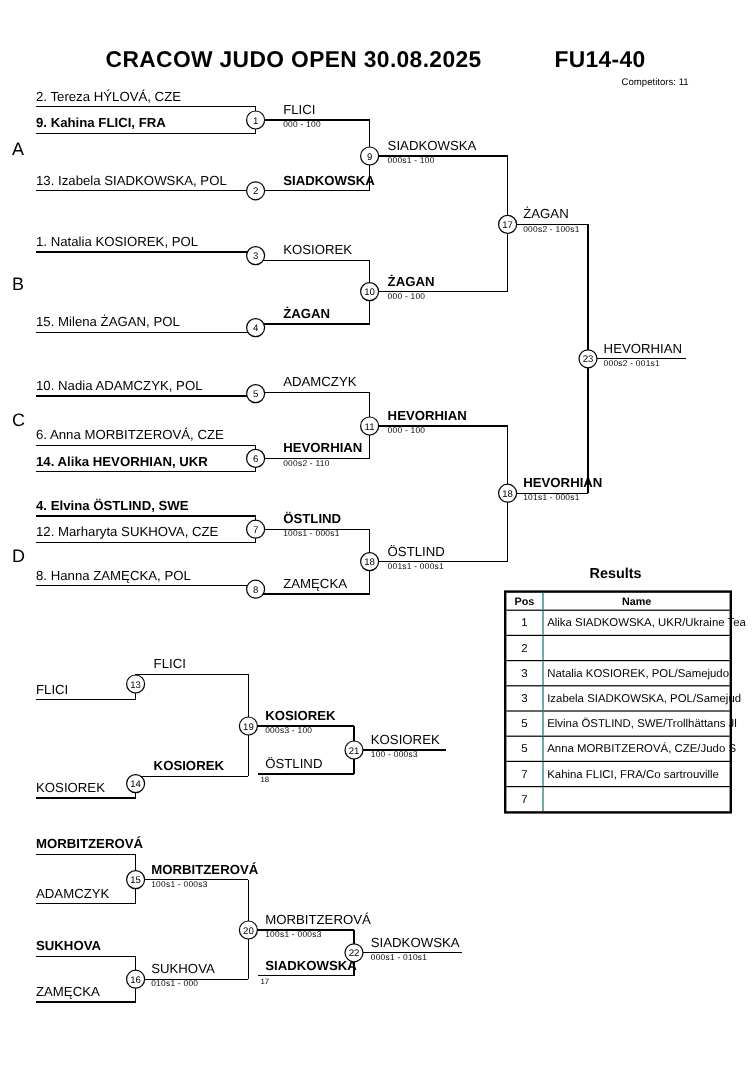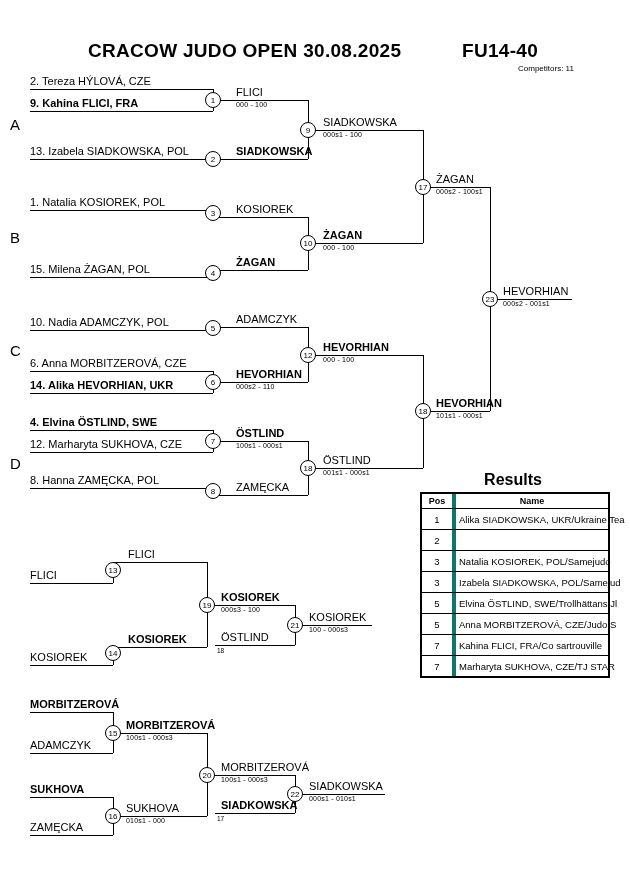--- a/index.html
+++ b/index.html
@@ -11,27 +11,27 @@
   .score{font-size:7px;letter-spacing:.2px;}
   .tiny{font-size:6.5px;}
   .sec{font-size:15px;}
   .title{font-size:19px;font-weight:bold;letter-spacing:.3px;}
   .comp{font-size:8px;}
   .mc{position:absolute;width:16px;height:16px;box-sizing:border-box;border:1px solid #000;
       border-radius:50%;background:#fff;font-size:8px;display:flex;align-items:center;
       justify-content:center;z-index:3;}
   #lines{position:absolute;left:0;top:0;z-index:1;}
   .rt-title{position:absolute;left:420px;top:471px;width:186px;text-align:center;
-            font-weight:bold;font-size:16px;z-index:2;}
+            font-weight:bold;font-size:12px;z-index:2;}
   .results{position:absolute;left:420px;top:492px;width:186px;border:2px solid #000;
            background:#fff;z-index:2;}
   .rt-hdr{display:flex;border-bottom:1px solid #000;font-weight:bold;font-size:9px;height:14px;}
   .rt-row{display:flex;border-bottom:1px solid #000;height:20px;font-size:9.5px;}
   .rt-row:last-child{border-bottom:0;}
-  .rt-pos{width:30px;flex:none;border-right:4px solid #0f766e;display:flex;align-items:center;justify-content:center;}
+  .rt-pos{width:30px;flex:none;border-right:1px solid #0f766e;display:flex;align-items:center;justify-content:center;}
   .rt-name{flex:1;display:flex;align-items:center;justify-content:center;}
   .rt-row .rt-name{justify-content:flex-start;padding-left:3px;white-space:nowrap;overflow:visible;}
 </style>
 </head>
 <body>
 
 <svg id="lines" width="630" height="891" viewBox="0 0 630 891">
   <path fill="none" stroke="#000" stroke-width="1" shape-rendering="crispEdges" d="
     M30 89H213 M30 111H213 M213 89V111 M213 100H308
     M30 159H213 M213 159H308
@@ -134,21 +134,21 @@
 <div class="mc" style="left:205px;top:92px">1</div>
 <div class="mc" style="left:205px;top:151px">2</div>
 <div class="mc" style="left:205px;top:205px">3</div>
 <div class="mc" style="left:205px;top:265px">4</div>
 <div class="mc" style="left:205px;top:320px">5</div>
 <div class="mc" style="left:205px;top:374px">6</div>
 <div class="mc" style="left:205px;top:433px">7</div>
 <div class="mc" style="left:205px;top:483px">8</div>
 <div class="mc" style="left:300px;top:122px">9</div>
 <div class="mc" style="left:300px;top:235px">10</div>
-<div class="mc" style="left:300px;top:347px">12</div>
+<div class="mc" style="left:300px;top:347px">11</div>
 <div class="mc" style="left:300px;top:460px">18</div>
 <div class="mc" style="left:105px;top:562px">13</div>
 <div class="mc" style="left:105px;top:645px">14</div>
 <div class="mc" style="left:105px;top:725px">15</div>
 <div class="mc" style="left:105px;top:808px">16</div>
 <div class="mc" style="left:415px;top:179px">17</div>
 <div class="mc" style="left:415px;top:403px">18</div>
 <div class="mc" style="left:199px;top:597px">19</div>
 <div class="mc" style="left:199px;top:767px">20</div>
 <div class="mc" style="left:287px;top:617px">21</div>
@@ -183,15 +183,14 @@
   <div class="rt-row">
     <div class="rt-pos">5</div>
     <div class="rt-name">Anna MORBITZEROVÁ, CZE/Judo S</div>
   </div>
   <div class="rt-row">
     <div class="rt-pos">7</div>
     <div class="rt-name">Kahina FLICI, FRA/Co sartrouville</div>
   </div>
   <div class="rt-row">
     <div class="rt-pos">7</div>
-    <div class="rt-name">Marharyta SUKHOVA, CZE/TJ STAR</div>
   </div>
 </div>
 
 </body></html>

